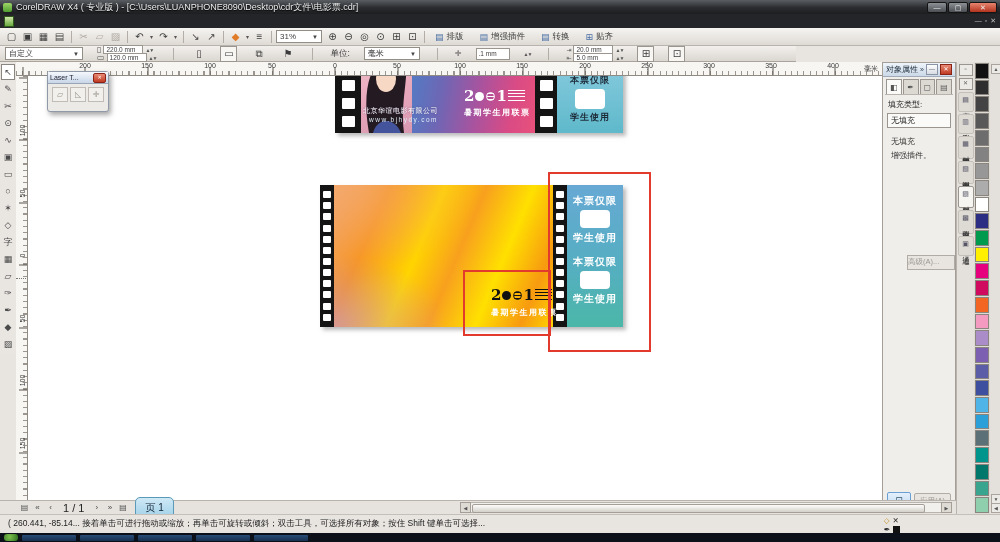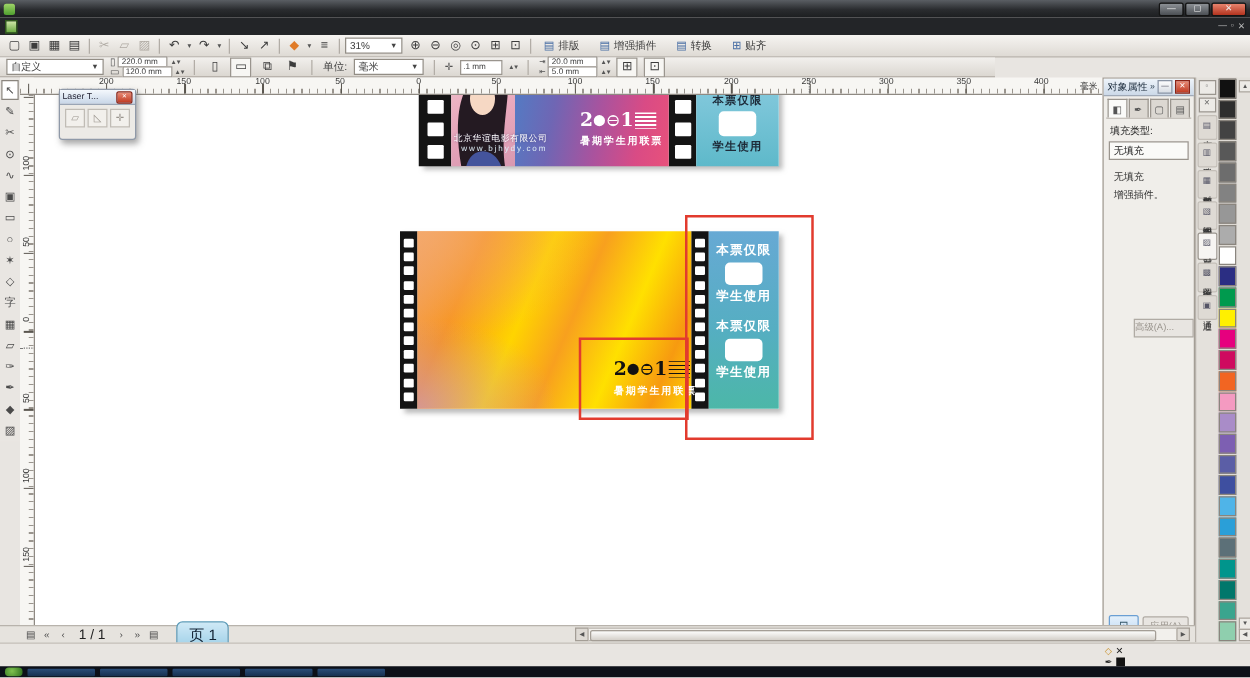--- a/index.html
+++ b/index.html
@@ -24,21 +24,21 @@
   .doc-icon{width:8px;height:9px;background:linear-gradient(#cfe8a8,#68a83f);border:1px solid #2f5a1c;margin-right:8px;}
   .menu-item{padding:0 6px;white-space:nowrap;}
   .mdi-btns{margin-left:auto;display:flex;gap:3px;color:#bbb;font-size:7px;}
 
   
   .toolbar1{position:absolute;left:0;top:28px;width:1000px;height:18px;
     background:linear-gradient(#f6f4f1,#dedad4);border-bottom:1px solid #b8b3ac;
     display:flex;align-items:center;padding:0 4px;box-sizing:border-box;gap:1px;color:#3c3c3c;}
   .toolbar2{position:absolute;left:0;top:46px;width:796px;height:16px;
     background:linear-gradient(#f2f0ed,#dbd7d1);border-bottom:1px solid #aaa49c;
-    display:flex;align-items:center;padding:0 5px;box-sizing:border-box;gap:5px;color:#3c3c3c;font-size:8px;}
+    display:flex;align-items:center;padding:0 5px;box-sizing:border-box;gap:14px;color:#3c3c3c;font-size:8px;}
   .tbi{min-width:15px;height:14px;display:flex;align-items:center;justify-content:center;font-size:10px;}
   .tbi.small{min-width:7px;font-size:6px;color:#555;}
   .tbi.dim{color:#b0aba4;}
   .tbi.orange{color:#e07b28;}
   .tbi.sep{min-width:1px;width:1px;height:12px;background:#b2ada6;margin:0 3px;padding:0;font-size:0;}
   .combo{background:#fff;border:1px solid #928d85;height:13px;display:flex;align-items:center;
     padding:0 3px;font-size:8px;box-sizing:border-box;}
   .combo .arr{margin-left:auto;padding-left:3px;font-size:6px;color:#444;}
   .tb-btn{display:flex;align-items:center;gap:3px;padding:0 5px;height:15px;border:1px solid transparent;border-radius:2px;}
   .tb-btn .bicon{color:#4a6fa5;font-size:9px;}
@@ -178,22 +178,22 @@
   .swatch{flex:1;border:1px solid #8a857e;box-sizing:border-box;}
   .pal-edge{position:absolute;left:990px;top:62px;width:10px;height:452px;background:#e4e1dc;}
   .pal-arrow{position:absolute;left:1px;width:8px;height:8px;font-size:5px;color:#555;text-align:center;line-height:8px;
     border:1px solid #aaa49c;background:#eceae6;}
 
   
   .navrow{position:absolute;left:0;top:500px;width:956px;height:14px;background:#e6e3de;
     border-top:1px solid #b8b3ac;display:flex;align-items:center;box-sizing:border-box;font-size:8px;}
   .nav-icon{min-width:13px;height:11px;display:flex;align-items:center;justify-content:center;color:#4a4a4a;font-size:8px;}
   .page-count{padding:0 6px;font-size:11px;}
-  .page-tab{margin-left:12px;padding:4px 9px;height:12px;line-height:12px;background:linear-gradient(#cfe9f6,#9fd0e8);
-    border:1px solid #5a9ab8;border-radius:5px 5px 0 0;font-size:12px;color:#123;}
+  .page-tab{margin-left:6px;padding:4px 9px;height:12px;line-height:12px;background:linear-gradient(#cfe9f6,#9fd0e8);
+    border:1px solid #5a9ab8;border-radius:5px 5px 0 0;font-size:10px;color:#123;}
   .hscroll{margin-left:auto;margin-right:4px;display:flex;align-items:center;width:492px;height:11px;}
   .scr-btn{width:11px;height:11px;background:#dedad4;border:1px solid #a49e96;font-size:5px;color:#555;
     display:flex;align-items:center;justify-content:center;box-sizing:border-box;}
   .scr-track{flex:1;height:11px;background:#f2f0ec;border:1px solid #b8b3ac;border-left:none;border-right:none;position:relative;box-sizing:border-box;}
   .scr-thumb{position:absolute;left:1px;top:1px;height:7px;width:96%;background:linear-gradient(#fdfdfc,#d4d0ca);border:1px solid #a49e96;border-radius:2px;}
 
   .statusbar{position:absolute;left:0;top:514px;width:1000px;height:19px;background:#e8e5e1;
     border-top:1px solid #c4bfb8;display:flex;align-items:center;padding:0 8px;box-sizing:border-box;font-size:8.5px;color:#222;}
   .status-ind{position:absolute;right:100px;top:1px;display:flex;flex-direction:column;gap:1px;font-size:7.5px;}
   .ind-row{display:flex;align-items:center;gap:3px;height:8px;}
@@ -202,20 +202,21 @@
 
   .taskbar{position:absolute;left:0;top:533px;width:1000px;height:9px;background:#0c1018;display:flex;gap:4px;padding-left:22px;align-items:center;}
   .task-btn{width:54px;height:6px;background:linear-gradient(#2a4d78,#16304f);border-radius:1px;}
   .task-start{width:14px;height:7px;background:radial-gradient(circle at 40% 40%,#7fc24f,#2c6e1e);border-radius:3px;margin-left:-18px;}
 </style>
 </head>
 <body>
 
 <div class="titlebar">
   <div class="app-icon"></div>
+  <div class="title-text">CorelDRAW X4 ( 专业版 ) - [C:\Users\LUANPHONE8090\Desktop\cdr文件\电影票.cdr]</div>
   <div class="win-btns">
     <div class="wbtn">—</div>
     <div class="wbtn">▢</div>
     <div class="wbtn close">✕</div>
   </div>
 </div>
 
 <div class="menubar">
   <div class="doc-icon"></div>
   <div class="mdi-btns">
@@ -678,20 +679,21 @@
   <div class="hscroll">
     <div class="scr-btn">◀</div>
     <div class="scr-track">
       <div class="scr-thumb"></div>
     </div>
     <div class="scr-btn">▶</div>
   </div>
 </div>
 
 <div class="statusbar">
+  <span>( 260.441, -85.14... 接着单击可进行拖动或缩放；再单击可旋转或倾斜；双击工具，可选择所有对象；按住 Shift 键单击可选择...</span>
   <div class="status-ind">
     <div class="ind-row">
       <span class="ind-fill">◇</span>
       <span>✕</span>
     </div>
     <div class="ind-row">
       <span>✒</span>
       <span class="ind-sq"></span>
     </div>
   </div>

